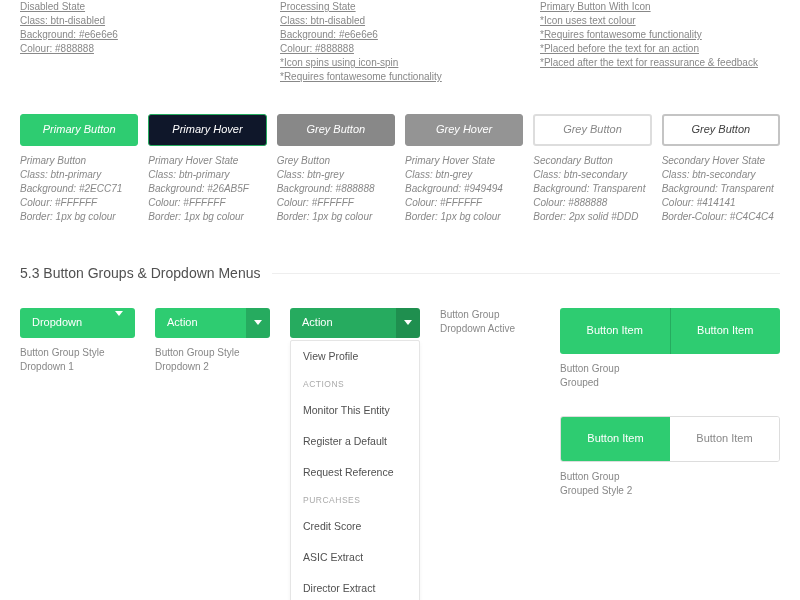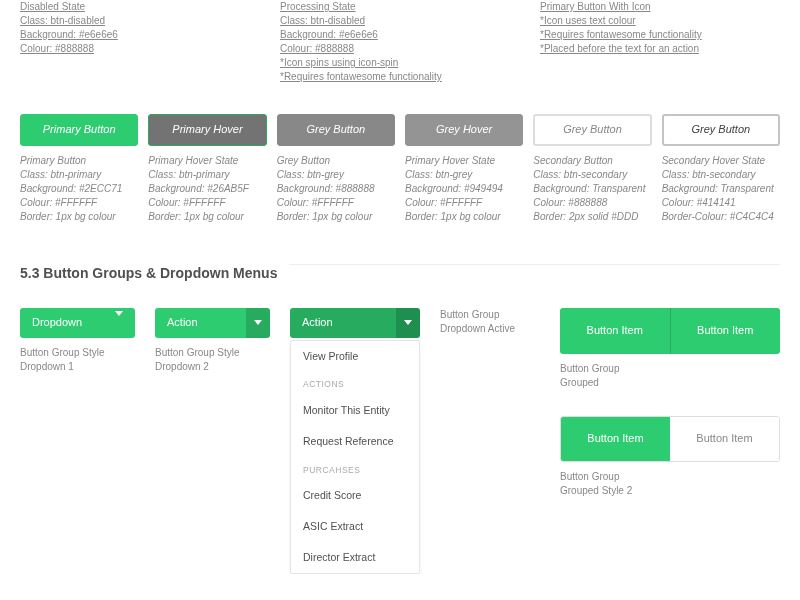--- a/index.html
+++ b/index.html
@@ -17,31 +17,31 @@
   .desc-line { color: #888; font-size: 10px; text-decoration: underline; }
 
   .btn-row { display: flex; gap: 10px; margin-bottom: 10px; font-style: italic; }
   .btn-col { flex: 1; min-width: 0; }
   .btn {
     display: flex; align-items: center; justify-content: center;
     height: 32px; border-radius: 3px; font-size: 11px;
     cursor: pointer; user-select: none;
   }
   .btn-primary { background: #2ECC71; color: #FFFFFF; border: 1px solid #2ECC71; }
-  .btn-primary-hover { background: #737373; color: #FFFFFF; border: 1px solid #26AB5F; }
+  .btn-primary-hover { background: #0f172a; color: #FFFFFF; border: 1px solid #26AB5F; }
   .btn-grey { background: #888888; color: #FFFFFF; border: 1px solid #888888; }
   .btn-grey-hover { background: #949494; color: #FFFFFF; border: 1px solid #949494; }
   .btn-secondary { background: transparent; color: #888888; border: 2px solid #DDD; }
   .btn-secondary-hover { background: transparent; color: #414141; border: 2px solid #C4C4C4; }
 
   .desc-block { margin-top: 8px; font-size: 10px; color: #888; }
 
   h2 {
-    font-size: 14px; color: #505050; font-weight: 700;
-    margin: 40px 0 24px 0; display: flex; align-items: flex-start; gap: 12px;
+    font-size: 14px; color: #505050; font-weight: 400;
+    margin: 40px 0 24px 0; display: flex; align-items: center; gap: 12px;
   }
   h2::after { content: ""; flex: 1; height: 1px; background: #eee; }
 
   .section-row { display: flex; gap: 20px; }
   .scol { min-width: 0; }
   .scol-1 { width: 115px; }
   .scol-2 { width: 115px; }
   .scol-3 { width: 130px; }
   .scol-4 { width: 100px; }
   .scol-5 { flex: 1; }
@@ -107,20 +107,21 @@
     <div class="desc-line">Background: #e6e6e6</div>
     <div class="desc-line">Colour: #888888</div>
     <div class="desc-line">*Icon spins using icon-spin</div>
     <div class="desc-line">*Requires fontawesome functionality</div>
   </div>
   <div class="top-col">
     <div class="desc-line">Primary Button With Icon</div>
     <div class="desc-line">*Icon uses text colour</div>
     <div class="desc-line">*Requires fontawesome functionality</div>
     <div class="desc-line">*Placed before the text for an action</div>
+    <div class="desc-line">*Placed after the text for reassurance &amp; feedback</div>
   </div>
 </div>
 
 <div class="btn-row" id="button-row">
     <div class="btn-col">
       <div class="btn btn-primary">Primary Button</div>
       <div class="desc-block">
         <div>Primary Button</div>
         <div>Class: btn-primary</div>
         <div>Background: #2ECC71</div>
@@ -220,20 +221,21 @@
           <span>Action</span>
         </div>
       <div class="caret-side">
         <span class="caret"></span>
       </div>
     </div>
     <div class="menu">
       <div class="mi">View Profile</div>
       <div class="mh">ACTIONS</div>
       <div class="mi">Monitor This Entity</div>
+      <div class="mi">Register a Default</div>
       <div class="mi">Request Reference</div>
       <div class="mh">PURCAHSES</div>
       <div class="mi">Credit Score</div>
       <div class="mi">ASIC Extract</div>
       <div class="mi">Director Extract</div>
     </div>
   </div>
 
   <div class="scol scol-4">
     <div class="caption" style="margin-top:0">

